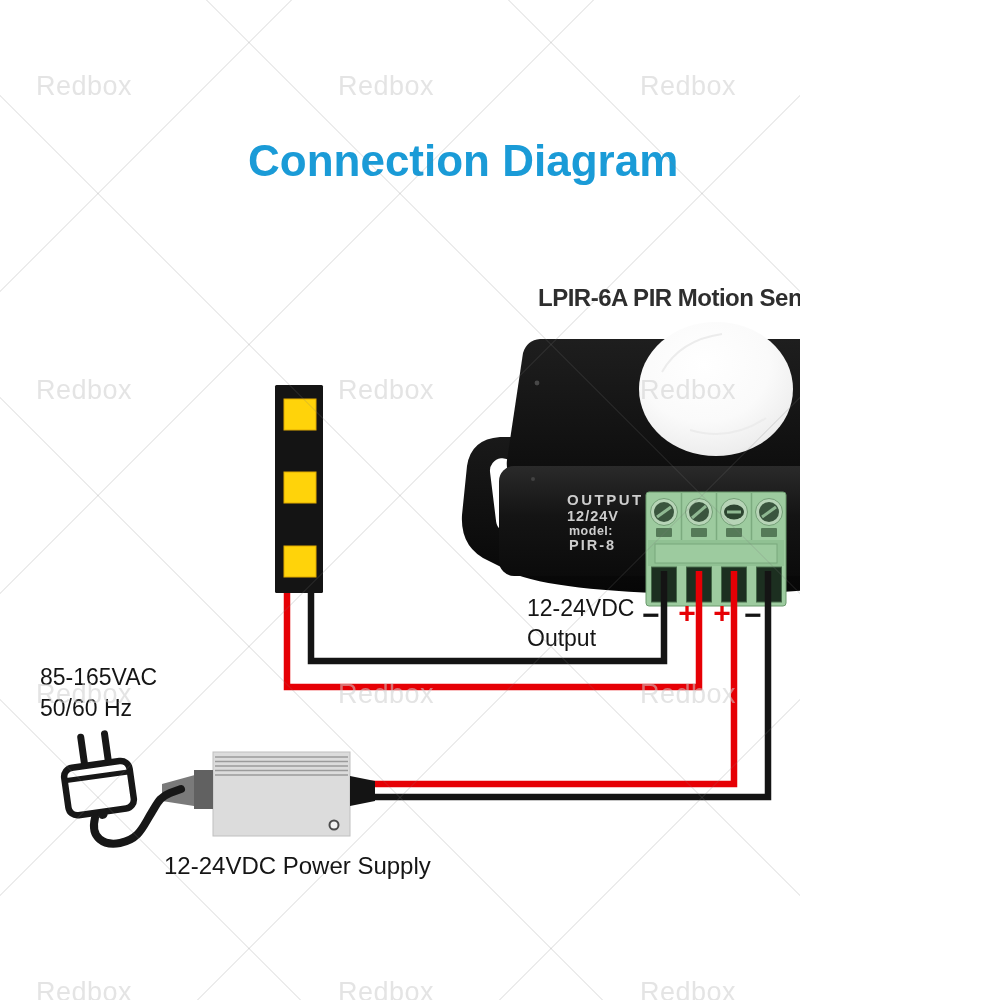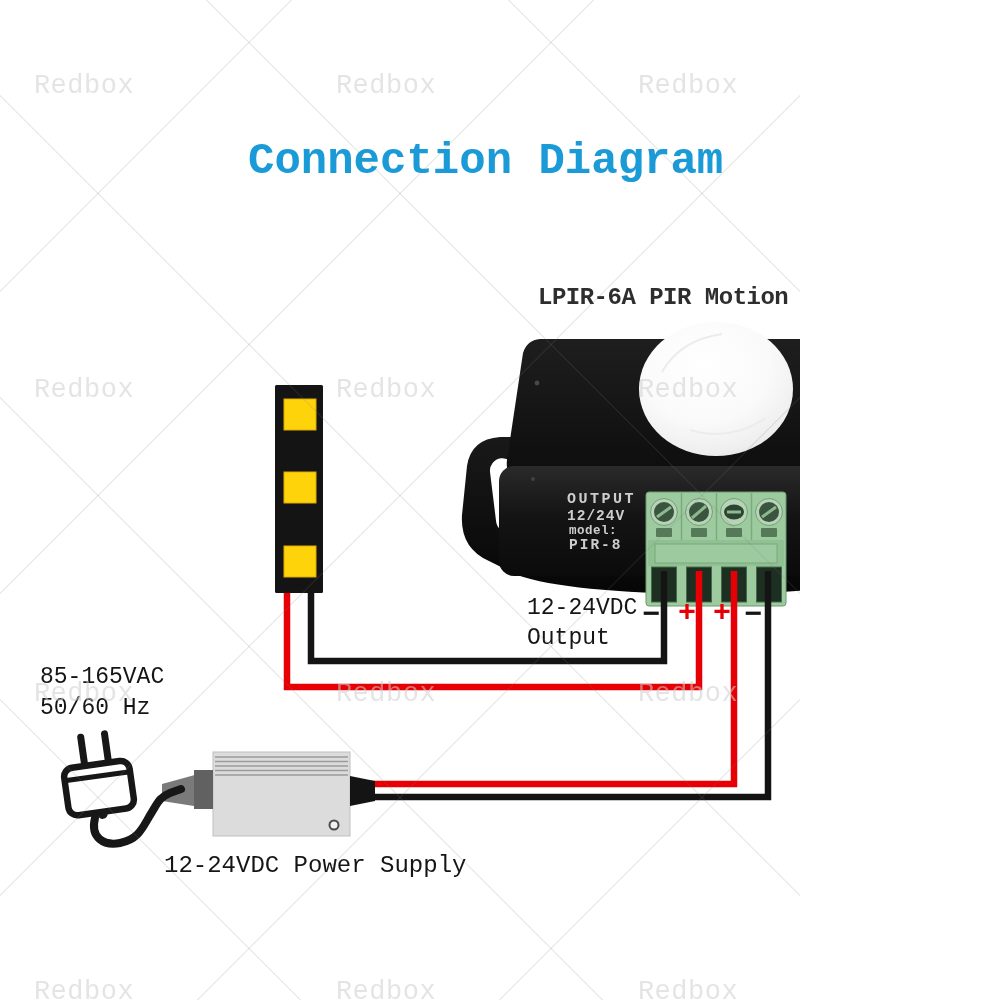--- a/index.html
+++ b/index.html
@@ -1,17 +1,17 @@
 <!DOCTYPE html>
 <html style="--accent-blue: #1a9bd7; --wire-red: #e60005; --wire-black: #141414; --led-yellow: #ffd30a; --terminal-green: #9dcb9f; --psu-gray: #dcdcdc;"><head>
 <meta charset="utf-8">
 <style>
   html,body{margin:0;padding:0;background:#fff;}
   .canvas{position:relative;width:800px;height:1000px;background:#fff;overflow:hidden;
-          font-family:Liberation Mono, monospace;border-radius:6px;}
+          font-family:Liberation Sans, sans-serif;border-radius:6px;}
   #diagram{position:absolute;left:0;top:0;z-index:2;}
   .txt{position:absolute;z-index:4;color:#151515;white-space:nowrap;}
   #title{left:248px;top:136px;font-size:44px;font-weight:bold;color:var(--accent-blue);}
   #device-label{left:538px;top:284px;font-size:24px;font-weight:600;letter-spacing:-0.5px;color:#2e2e2e;}
   #output-label{left:527px;top:593px;font-size:23px;line-height:30px;}
   #input-label{left:821px;top:593px;font-size:23px;line-height:30px;}
   #ac-label{left:40px;top:662px;font-size:23px;line-height:31px;}
   #psu-label{left:164px;top:852px;font-size:24px;}
   .sign{position:absolute;z-index:4;font-weight:bold;font-size:30px;transform:translate(-50%,-50%);}
   .sign.minus{color:#141414;}

